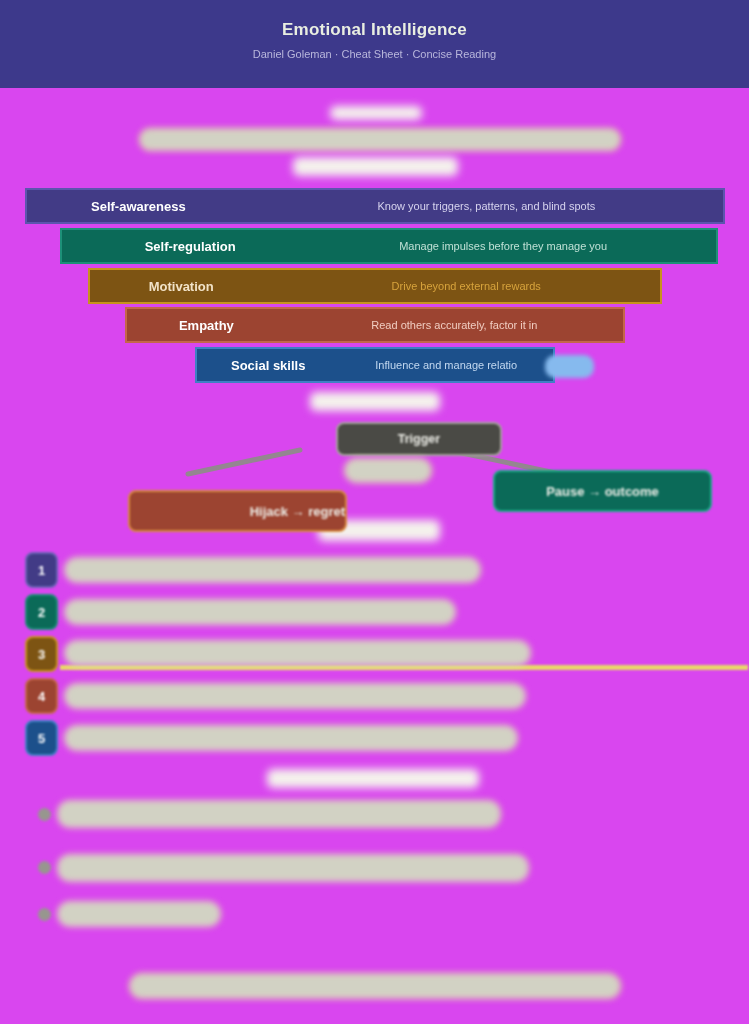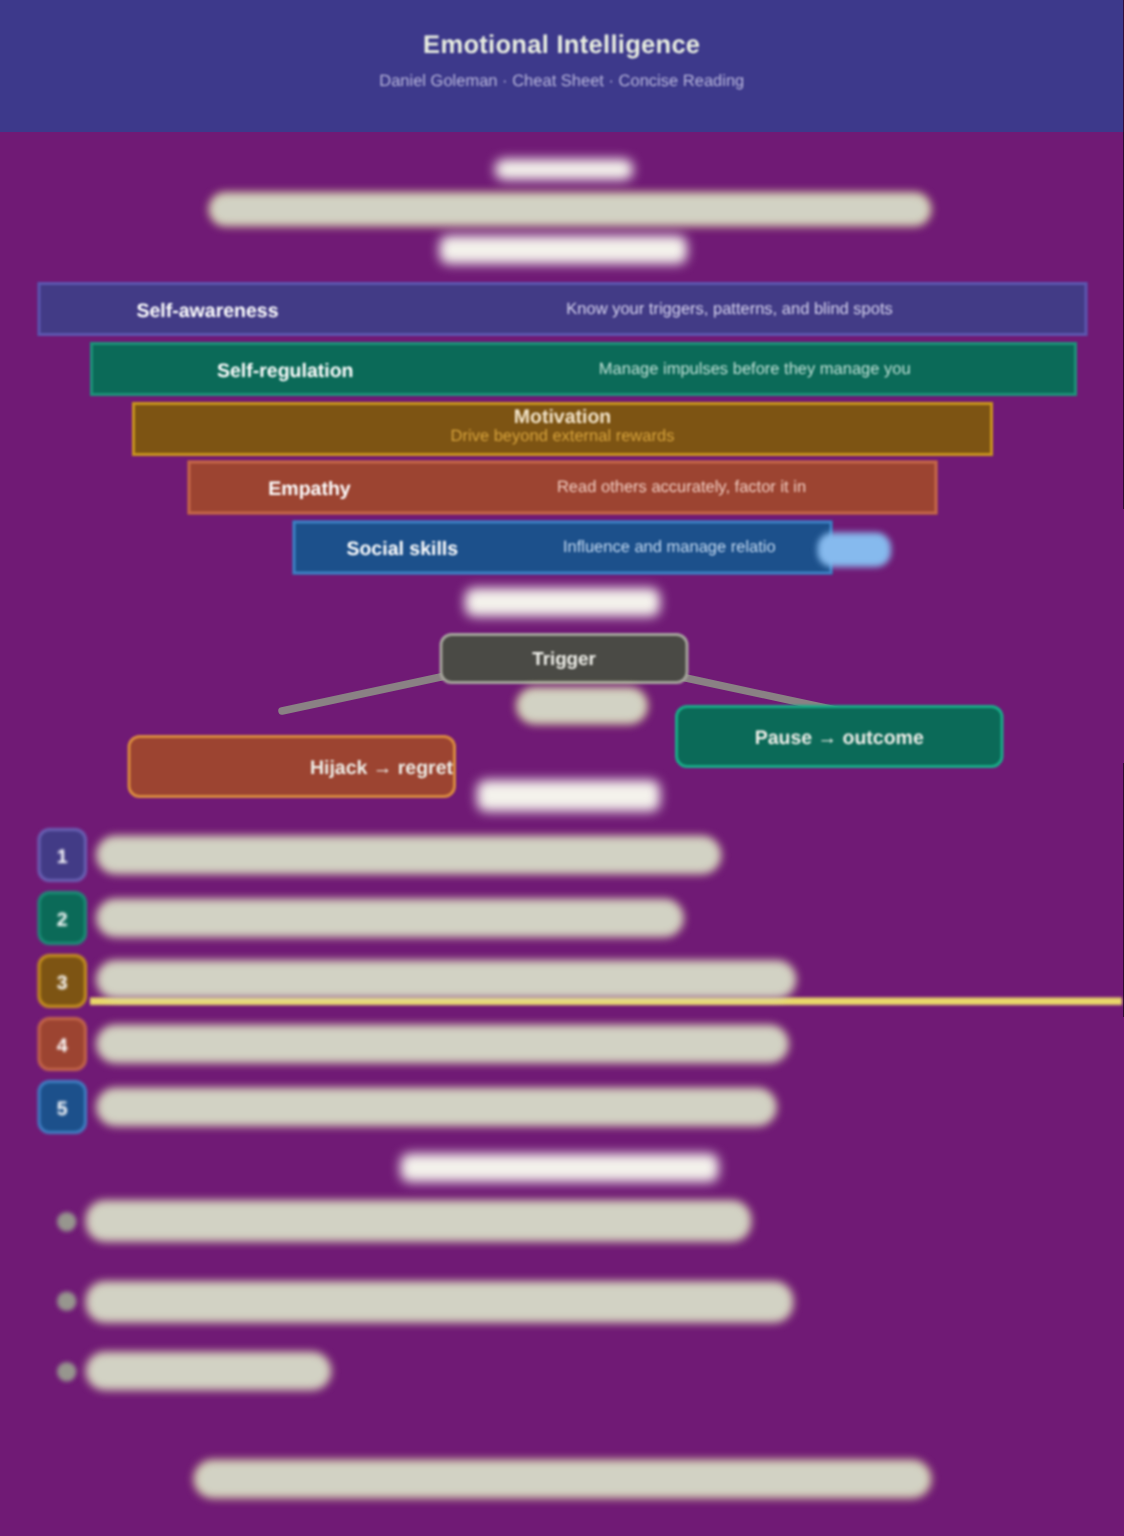--- a/index.html
+++ b/index.html
@@ -1,18 +1,18 @@
 <!DOCTYPE html>
 <html><head>
 <meta charset="utf-8">
 <style>
   html,body{margin:0;padding:0;background:#000;}
   .stage{
     position:relative;width:749px;height:1024px;margin:0 auto;
-    background:#701a75;overflow:hidden;
+    background:#d946ef;overflow:hidden;
     font-family:"Liberation Sans", sans-serif;
   }
   
   .header{
     position:absolute;left:0;top:0;width:749px;height:88px;
     background:#3d398b;text-align:center;
   }
   .header .title{
     margin-top:20px;font-size:17px;font-weight:bold;color:#e9eee1;
     letter-spacing:.2px;filter:blur(.6px);
@@ -51,21 +51,21 @@
   .bar5 .bar-desc{color:#c2d8f0;}
   .blue-blob{
     position:absolute;left:545px;top:355px;width:49px;height:23px;
     background:#86baee;border-radius:10px;filter:blur(2px);z-index:5;
   }
   
   .connector-svg{position:absolute;left:0;top:0;width:749px;height:1024px;pointer-events:none;}
   .flow-box{
     position:absolute;display:flex;align-items:center;justify-content:center;
     border-radius:8px;font-size:12.5px;font-weight:bold;color:#efefe9;
-    filter:blur(.8px);z-index:3;
+    filter:blur(.8px);z-index:3;margin-left:43px;
   }
   .trigger-box{
     left:293px;top:422px;width:162px;height:30px;
     background:#4a4a45;border:2px solid #a3a29a;
   }
   .hijack-box{
     left:85px;top:490px;width:215px;height:38px;
     background:#9c4431;border:2px solid #d7883f;font-size:13px;justify-content:flex-end;
   }
   .pause-box{
@@ -110,21 +110,21 @@
   <div class="blob white" style="left:293px;top:157px;width:165px;height:19px;"></div>
 
   <div class="bar bar1" style="left:25px;top:188px;width:696px;">
     <span class="bar-label">Self-awareness</span>
     <span class="bar-desc">Know your triggers, patterns, and blind spots</span>
   </div>
   <div class="bar bar2" style="left:60px;top:228px;width:626px;padding-left:28px;">
     <span class="bar-label">Self-regulation</span>
     <span class="bar-desc">Manage impulses before they manage you</span>
   </div>
-  <div class="bar bar3" style="left:88px;top:268px;width:570px;flex-direction:column;">
+  <div class="bar bar3" style="left:88px;top:268px;width:570px;">
     <span class="bar-label">Motivation</span>
     <span class="bar-desc">Drive beyond external rewards</span>
   </div>
   <div class="bar bar4" style="left:125px;top:307px;width:496px;">
     <span class="bar-label">Empathy</span>
     <span class="bar-desc">Read others accurately, factor it in</span>
   </div>
   <div class="bar bar5" style="left:195px;top:347px;width:356px;">
     <span class="bar-label">Social skills</span>
     <span class="bar-desc">Influence and manage relatio</span>

